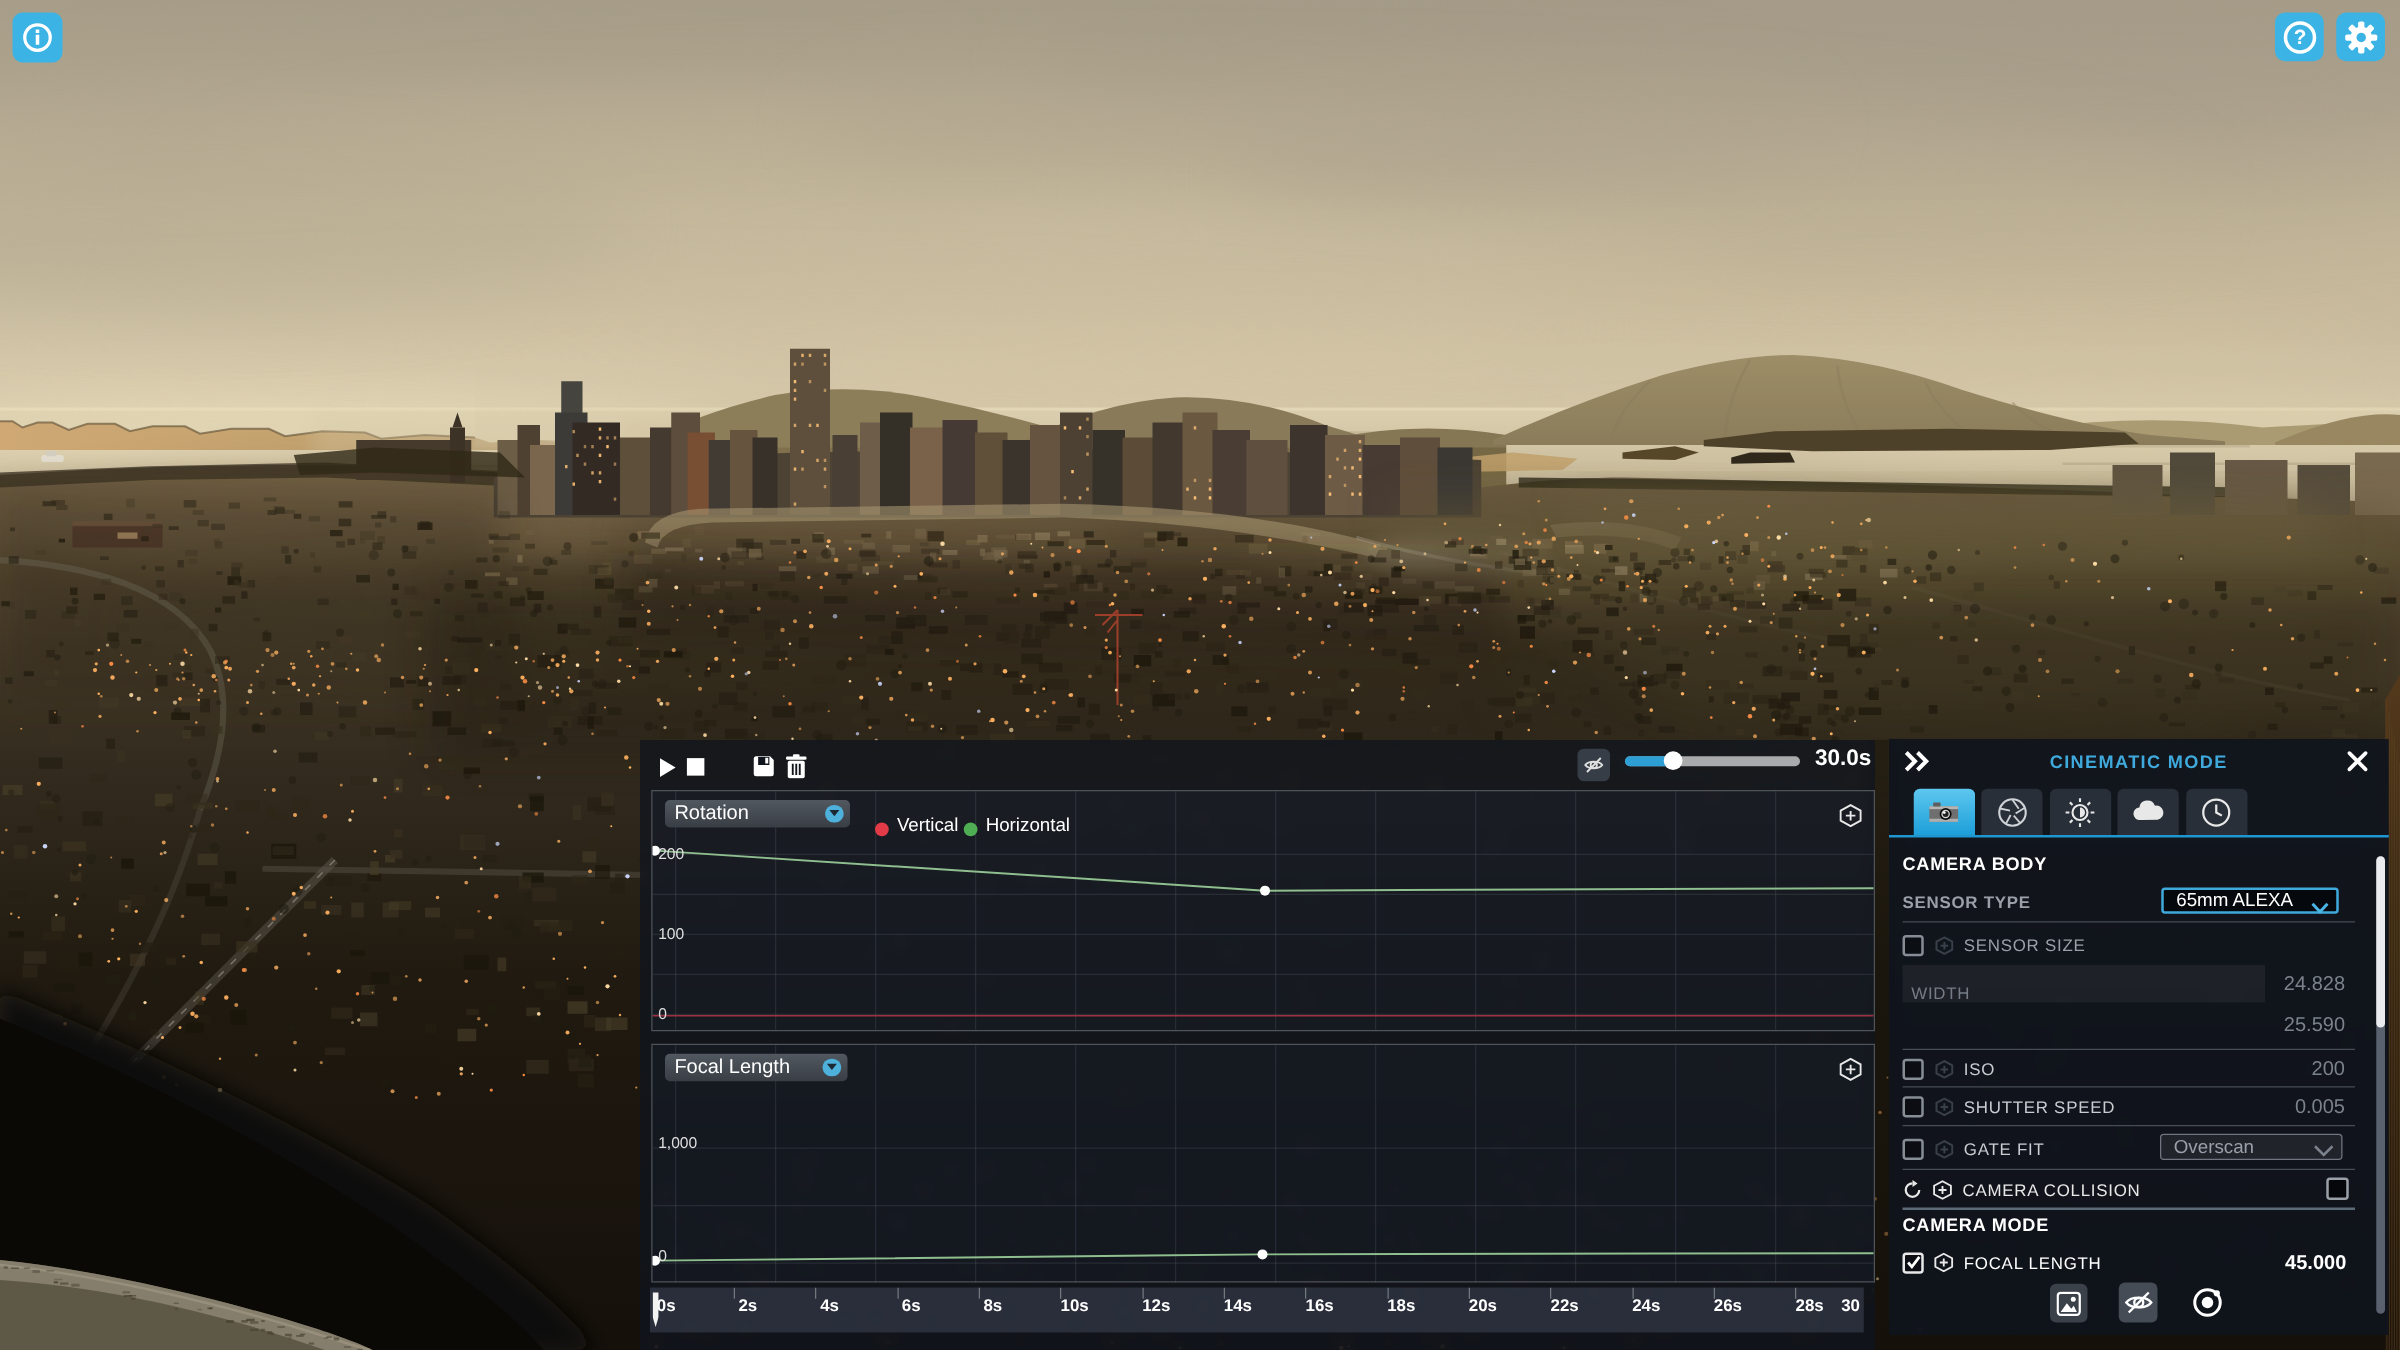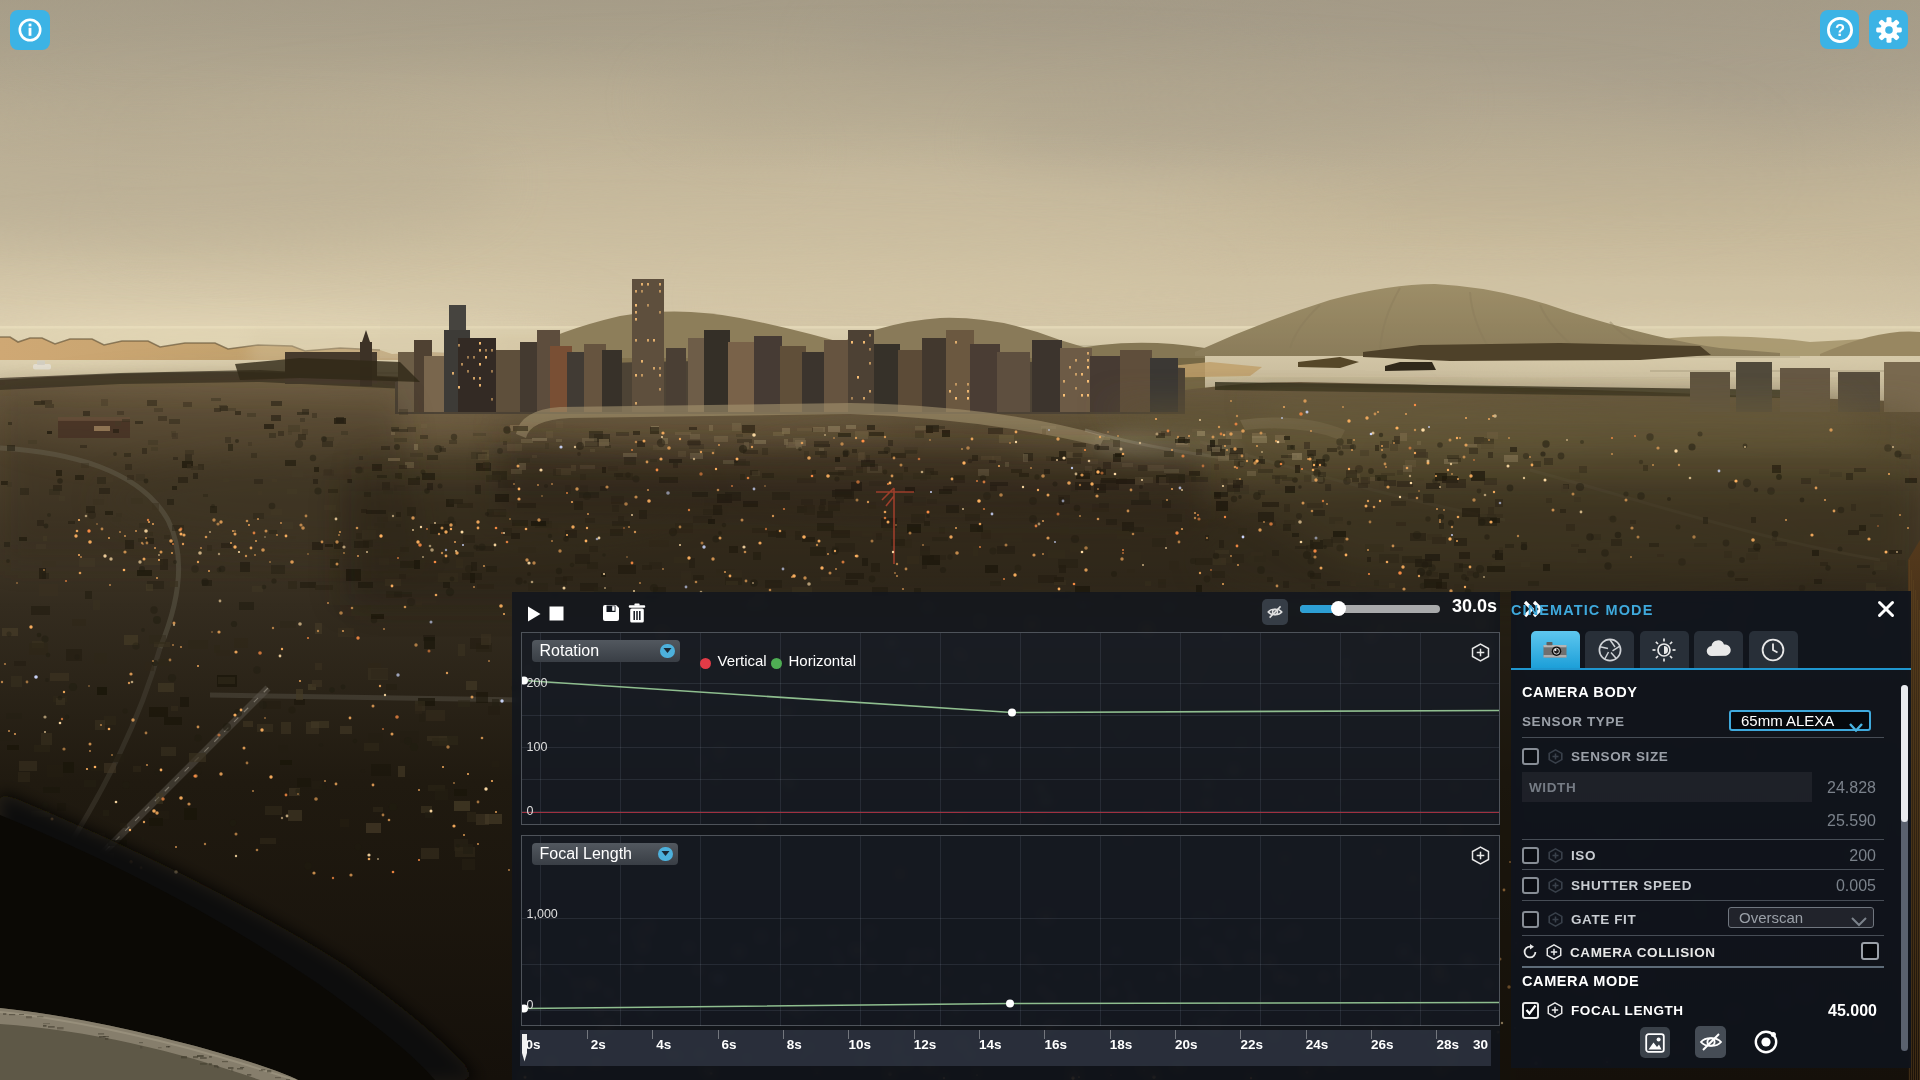--- a/index.html
+++ b/index.html
@@ -11,24 +11,24 @@
 .gbox{position:absolute;left:8.5px;width:979px;border:1px solid #4e535a;background:rgba(130,160,210,0.03)}
 .pill{position:absolute;left:10px;top:7.5px;height:21.5px;border-radius:4px;background:linear-gradient(#52585f,#393e45);color:#fff;font-size:16px;font-weight:400;display:flex;align-items:center;padding-left:8px}
 .pilldd{position:absolute;right:5px;top:3.5px;width:14.5px;height:14.5px;border-radius:50%;background:#4db1dc;display:flex;align-items:center;justify-content:center}
 .glabel{position:absolute;color:#dfdfdf;font-size:12.5px;font-weight:400}
 .leg{position:absolute;top:0;height:36px;display:flex;align-items:flex-end;color:#fff;font-size:15px}
 .dot{width:11px;height:11px;border-radius:50%;margin-right:7px}
 .hexbtn{position:absolute;right:9px;top:10px}
 .srow{position:absolute;left:11px;width:373px;display:flex;align-items:center;color:#9ba0a8}
 .cb{width:17px;height:17px;border:2px solid #878d95;border-radius:3px;background:rgba(5,8,12,0.5);flex:none}
 .cbdark{width:18px;height:18px;border:2px solid #9aa0a8;border-radius:3px;background:#05070b;flex:none}
-.lbl{font-size:13.5px;letter-spacing:0.6px;font-weight:700}
+.lbl{font-size:13.5px;letter-spacing:0.6px;font-weight:400}
 .val{position:absolute;right:35px;font-size:16px;color:#7b828b}
 .sep{position:absolute;left:11px;width:362px;height:1px;background:#474d56}
-.strip{position:absolute;left:11px;width:290px;height:30px;background:rgba(255,255,255,0.06);display:flex;align-items:center;color:#767c85}
+.strip{position:absolute;left:11px;width:290px;height:30px;background:rgba(255,255,255,0.06);display:flex;align-items:flex-end;color:#767c85}
 .tab{position:absolute;top:40px;width:49px;height:37px;border-radius:5px 5px 0 0;background:#282f38;display:flex;align-items:center;justify-content:center}
 .rlabel{position:absolute;top:7px;transform:translateX(-50%);color:#fff;font-size:13.5px;font-weight:700}
 </style></head><body>
 <div id="root">
     <svg width="1920" height="1080" viewBox="0 0 1920 1080" style="position:absolute;left:0;top:0">
       <defs>
 <linearGradient id="sky" x1="0" y1="0" x2="0" y2="1">
 <stop offset="0" stop-color="#b1a791"></stop>
 <stop offset="0.28" stop-color="#bfb399"></stop>
 <stop offset="0.62" stop-color="#ccbfa2"></stop>
@@ -2784,21 +2784,21 @@
         <div class="abs" style="left:2px;top:4px;width:5px;height:28px;background:#f2f2f2;clip-path:polygon(0 0,100% 0,100% 70%,50% 100%,0 70%)"></div>
       </div>
     </div>
     <div id="sp">
       <div class="abs" style="left:11px;top:9px"><svg width="24" height="18" viewBox="0 0 24 18" style="">
           <g stroke="#fff" stroke-width="3.2" fill="none">
             <path d="M3,2 L10,9 L3,16"></path>
             <path d="M12,2 L19,9 L12,16"></path>
           </g>
         </svg></div>
-      <div class="abs" style="left:0;top:11px;width:400px;color:#3fa9dc;font-size:14.5px;font-weight:700;letter-spacing:1.1px">CINEMATIC MODE</div>
+      <div class="abs" style="left:0;top:11px;width:400px;text-align:center;color:#3fa9dc;font-size:14.5px;font-weight:700;letter-spacing:1.1px">CINEMATIC MODE</div>
       <div class="abs" style="left:366px;top:9px"><svg width="18" height="18" viewBox="0 0 18 18" style="">
           <g stroke="#fff" stroke-width="3" stroke-linecap="round">
             <line x1="2.5" y1="2.5" x2="15.5" y2="15.5"></line>
             <line x1="15.5" y1="2.5" x2="2.5" y2="15.5"></line>
           </g>
         </svg></div>
       <div class="tab" style="left:19.5px;height:38px;background:linear-gradient(#5ec7ef,#1b9ed8)">
         <svg width="28" height="22" viewBox="0 0 28 22" style="">
           <rect x="2.5" y="6" width="23" height="12.5" rx="1.6" fill="#6f6f6f"></rect>
           <rect x="2.5" y="6" width="23" height="2.3" fill="#b5b5b5"></rect>

